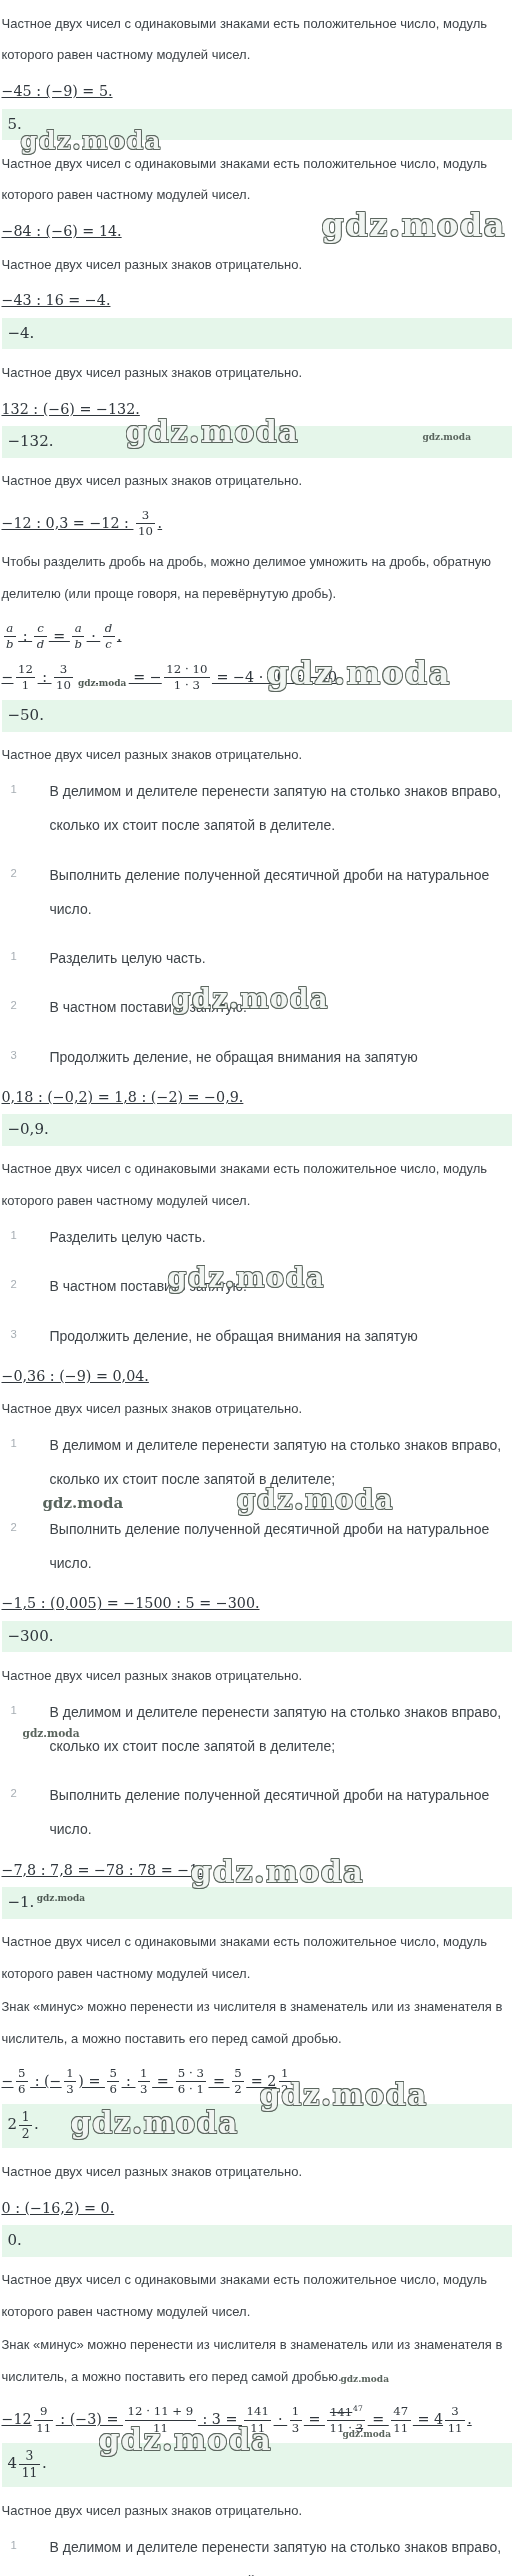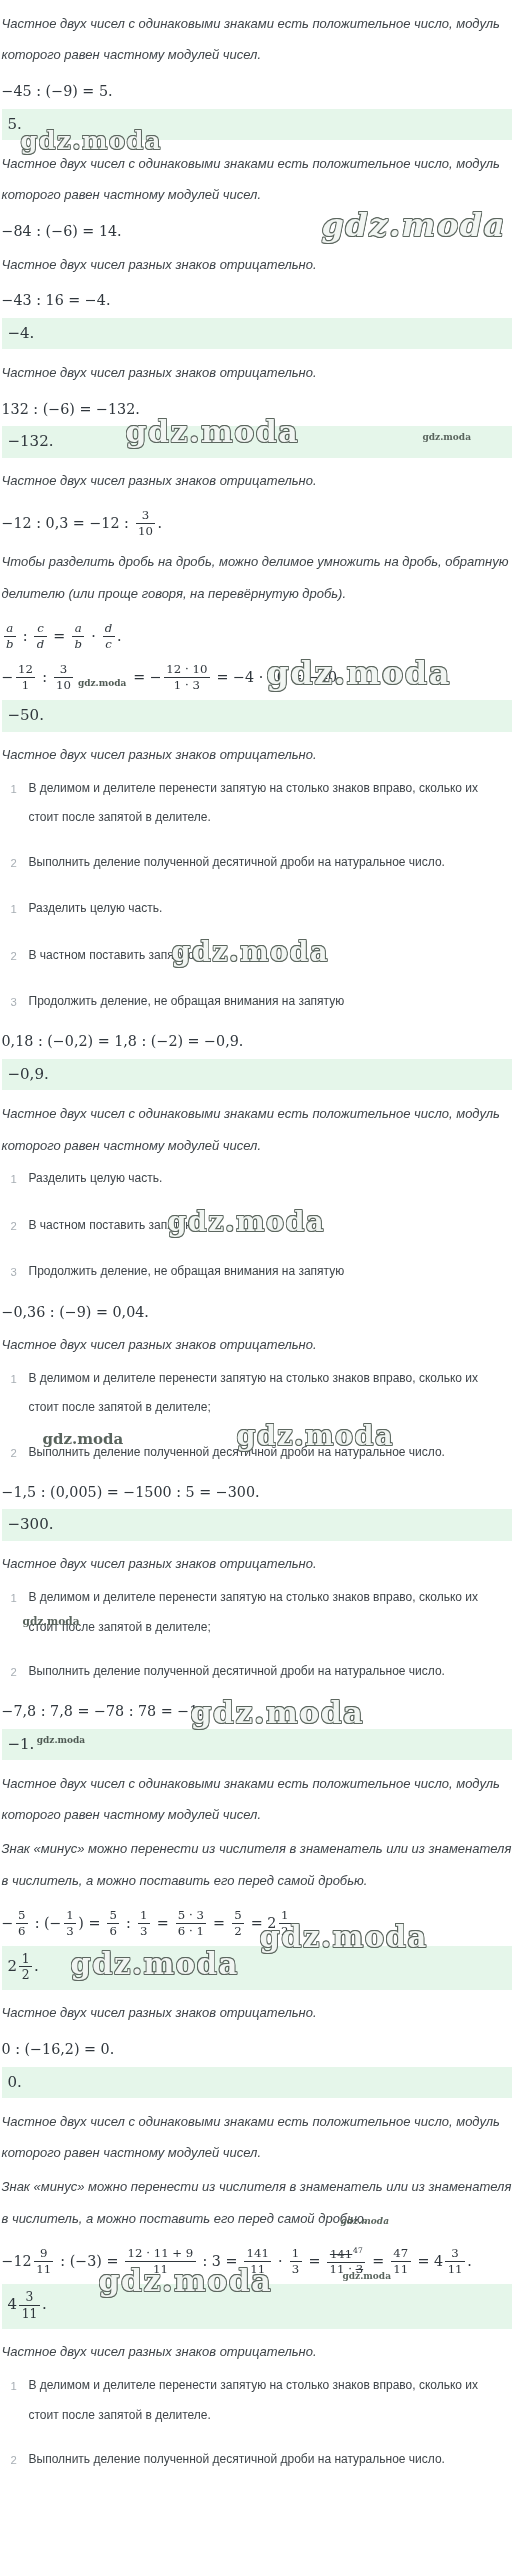--- a/index.html
+++ b/index.html
@@ -7,29 +7,29 @@
   .page {
     position:relative;
     width:513px;
     min-height:2576px;
     box-sizing:border-box;
     padding:6px 1.5px 45px 1.5px;
     font-family:"Liberation Sans", sans-serif;
     color:#3e4449;
     overflow:hidden;
   }
-  .p { font-size:13px; line-height:2.45; margin:1.5px 0; position:relative;font-style:italic; }
+  .p { font-size:13px; line-height:2.45; margin:1.5px 0; position:relative; }
   .ol { margin:3px 0 1.5px; position:relative; }
   .li { display:flex; align-items:flex-start; margin:1.5px 0 15px; }
   .li-num { color:#a7aeb4; font-size:11.3px; flex:none; width:18px; padding-left:9px; line-height:2.78; }
-  .li-text { font-size:12px; line-height:2.45; }
+  .li-text { font-size:14px; line-height:2.45;margin-left:21px; }
   .m {
     font-family:"DejaVu Serif", serif;
     font-size:14.3px; color:#2f363c;
-    margin:12px 0 7.5px; position:relative; line-height:1.25;
+    margin:12px 0 7.5px; position:relative; line-height:1.25;text-decoration:underline;
   }
   .ans {
     background:#e5f6ea;
     font-family:"DejaVu Serif", serif;
     font-size:15px; color:#2f363c;
     padding:6px 6px 7.5px; margin:7.5px 0;
     position:relative; line-height:1.2;
   }
   .frac { display:inline-block; vertical-align:middle; text-align:center; font-size:0.82em; margin:0 2.3px; line-height:1.15; }
   .frac .fn { display:block; border-bottom:0.8px solid #2f363c; padding:0 2.3px 0.8px; }

